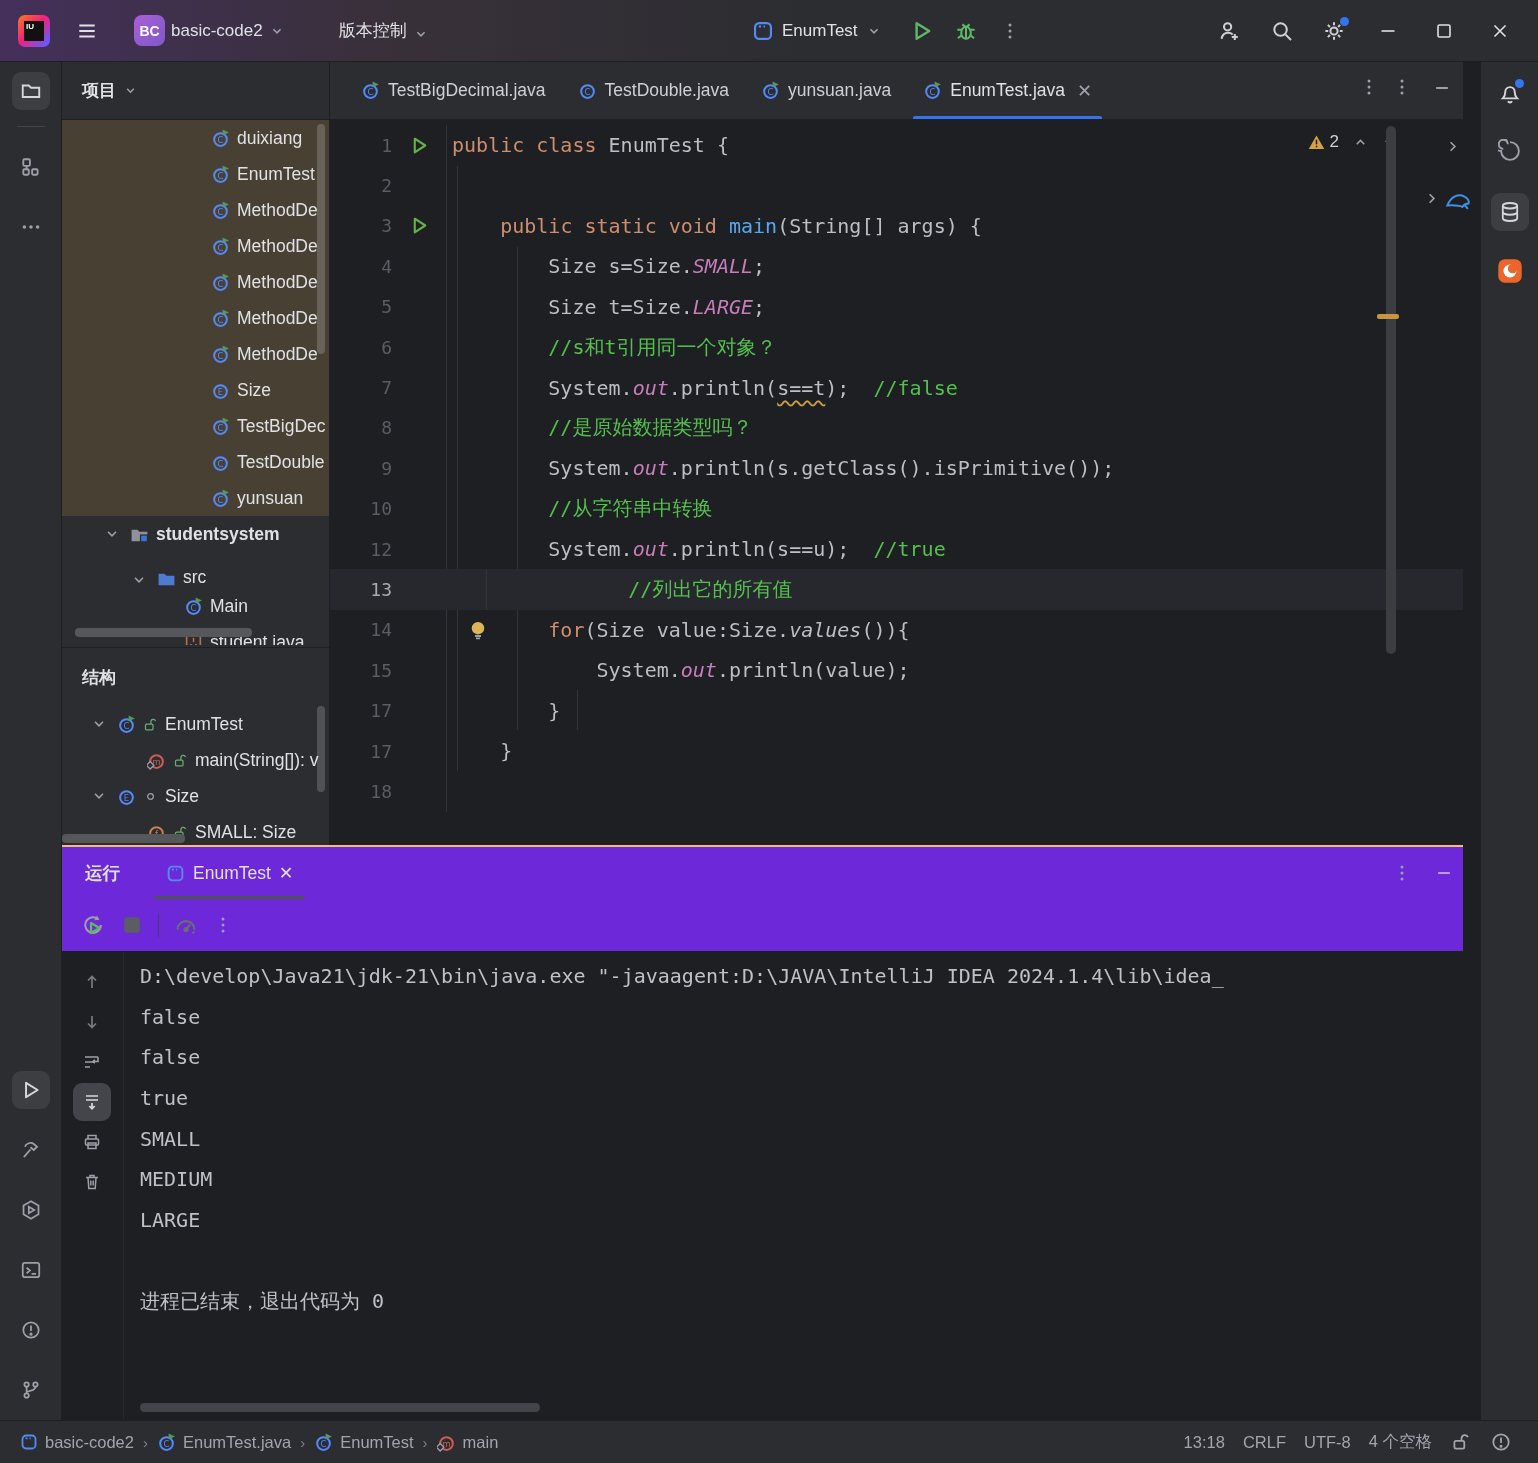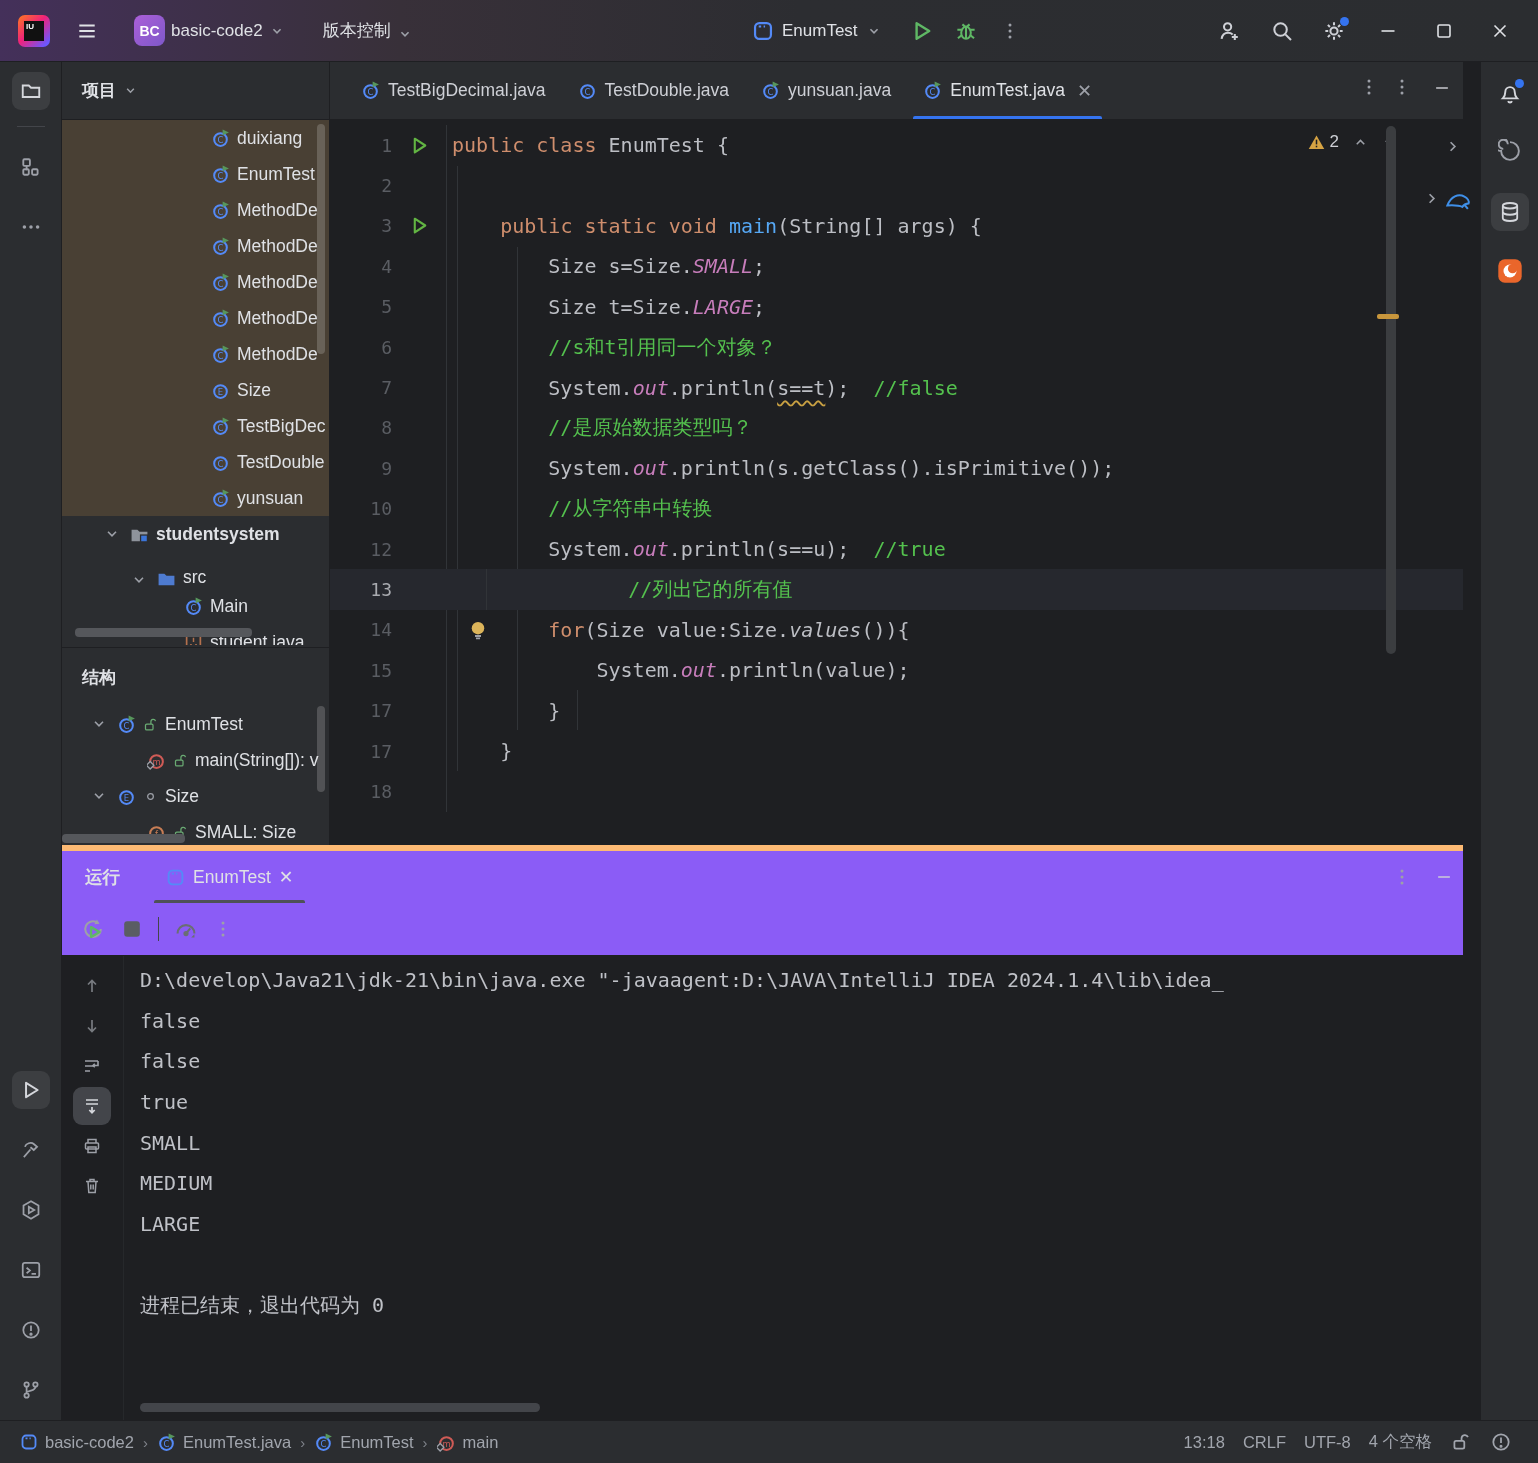--- a/index.html
+++ b/index.html
@@ -68,21 +68,21 @@
   .tk-wv{color:#bcbec4; text-decoration:underline wavy #c8a042 1.5px; text-underline-offset:5px;}
   .hintchip { display:inline-block; background:#3f4146; color:#9da0a8; border-radius:7px; padding:0 8px; margin:0 3px; font-size:16px; line-height:27px; vertical-align:middle; }
   .iguide { position:absolute; width:1px; background:#313438; }
   .insp { position:absolute; top:12px; right:66px; display:flex; align-items:center; gap:14px; font-size:17px; color:#ced0d6; font-family:"Liberation Sans",sans-serif; }
   .vscroll { position:absolute; top:6px; right:67px; width:10px; height:528px; background:#3b3d40; border-radius:5px; }
   .stripe-warn { position:absolute; top:194px; right:64px; width:22px; height:5px; background:#c8963c; border-radius:2px; }
   .bulbwrap { position:absolute; left:136px; top:498px; }
   .flchev { position:absolute; color:#9da0a8; }
 
   
-  .runpanel { position:absolute; top:845px; left:62px; right:75px; bottom:43px; background:#8b5cf6; border-top:6px solid #fdba74; }
+  .runpanel { position:absolute; top:845px; left:62px; right:75px; bottom:43px; background:#6d28d9; border-top:2px solid #fdba74; }
   .run-head { position:relative; height:52px; display:flex; align-items:center; }
   .run-title { font-size:17.5px; font-weight:bold; margin-left:23px; }
   .run-tab { position:relative; margin-left:34px; height:100%; display:flex; align-items:center; gap:8px; padding:0 12px; font-size:17.5px; }
   .run-tab::after { content:""; position:absolute; left:0; right:0; bottom:0; height:3px; background:#4e5157; border-radius:2px 2px 0 0; }
   .run-toolbar { position:relative; height:53px; display:flex; align-items:center; gap:14px; padding-left:18px; border-bottom:1px solid #1e1f22; }
   .tool-sep { width:1px; height:24px; background:#43454a; }
   .console { position:absolute; top:105px; left:0; right:0; bottom:0; background:#1e1f22; overflow:hidden; }
   .con-gutter { position:absolute; top:0; bottom:0; left:0; width:62px; border-right:1px solid #26282b; }
   .con-btn { position:absolute; left:11px; width:38px; height:38px; border-radius:9px; display:flex; align-items:center; justify-content:center; }
   .con-btn.sel { background:#43454a; }
@@ -119,21 +119,21 @@
     </div>
     <div class="tb-item" style="margin-left:10px;">
       <span class="badge-bc">BC</span>
       <span>basic-code2</span>
       <span class="ic">
         <svg width="16" height="16" viewBox="0 0 18 18">
             <path d="M5 7l4 4 4-4" stroke="#9da0a8" stroke-width="1.8" fill="none"></path>
           </svg>
         </span>
     </div>
-    <div class="tb-item" style="margin-left:12px;align-items:flex-end;">
+    <div class="tb-item" style="margin-left:28px;align-items:flex-end;">
       <span>版本控制</span>
       <span class="ic">
         <svg width="16" height="16" viewBox="0 0 18 18">
             <path d="M5 7l4 4 4-4" stroke="#9da0a8" stroke-width="1.8" fill="none"></path>
           </svg>
         </span>
     </div>
   </div>
 
   <div class="tb-center">

